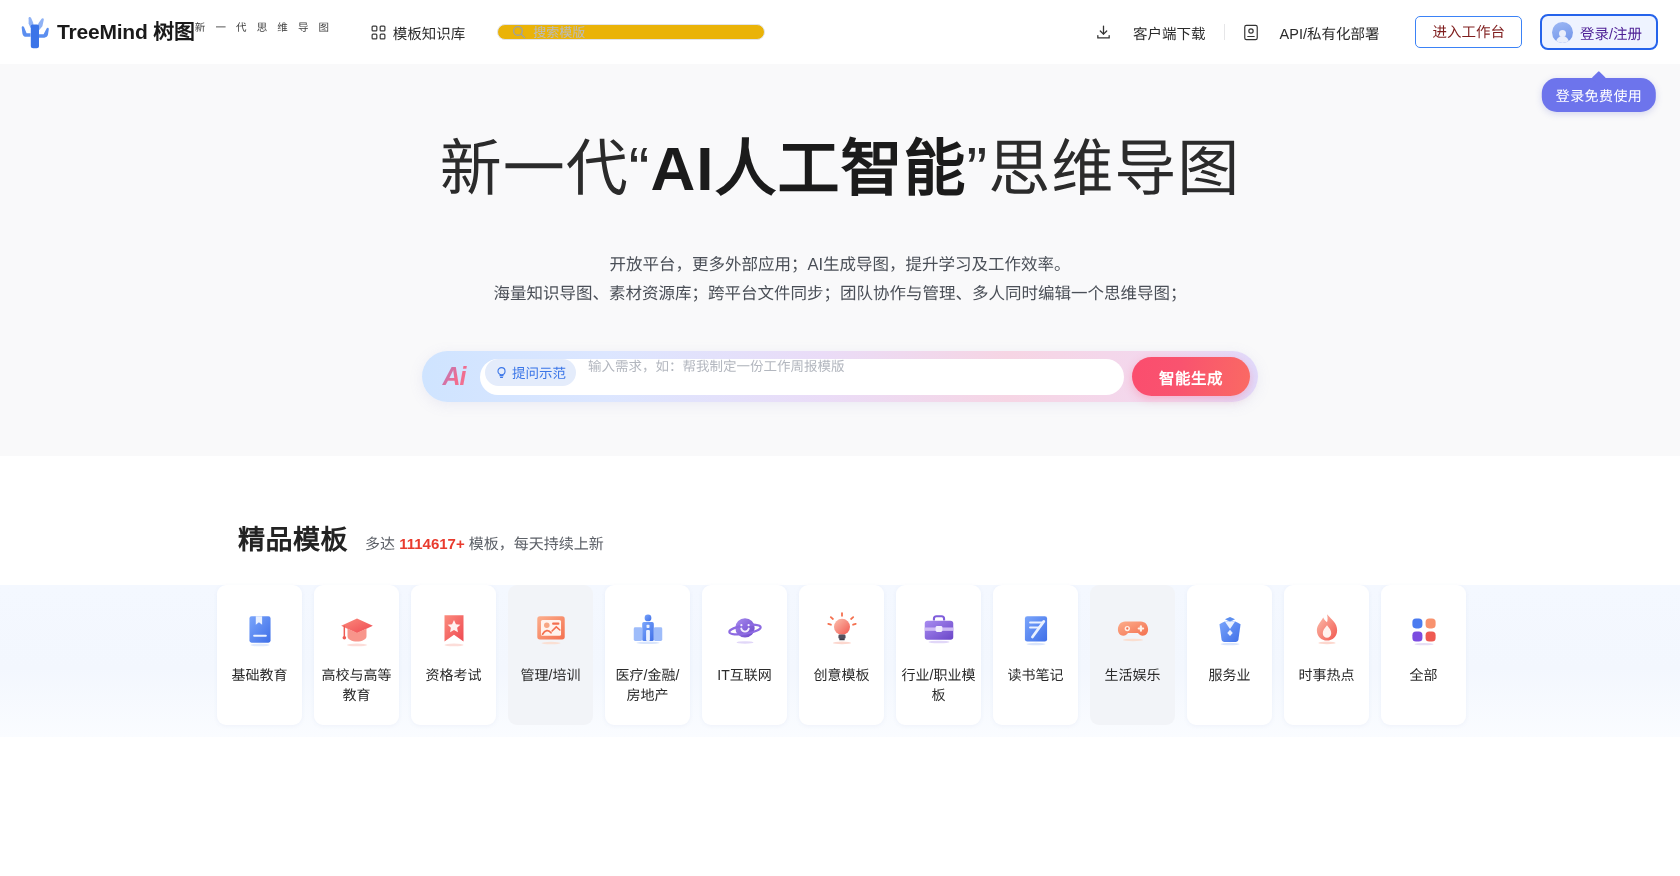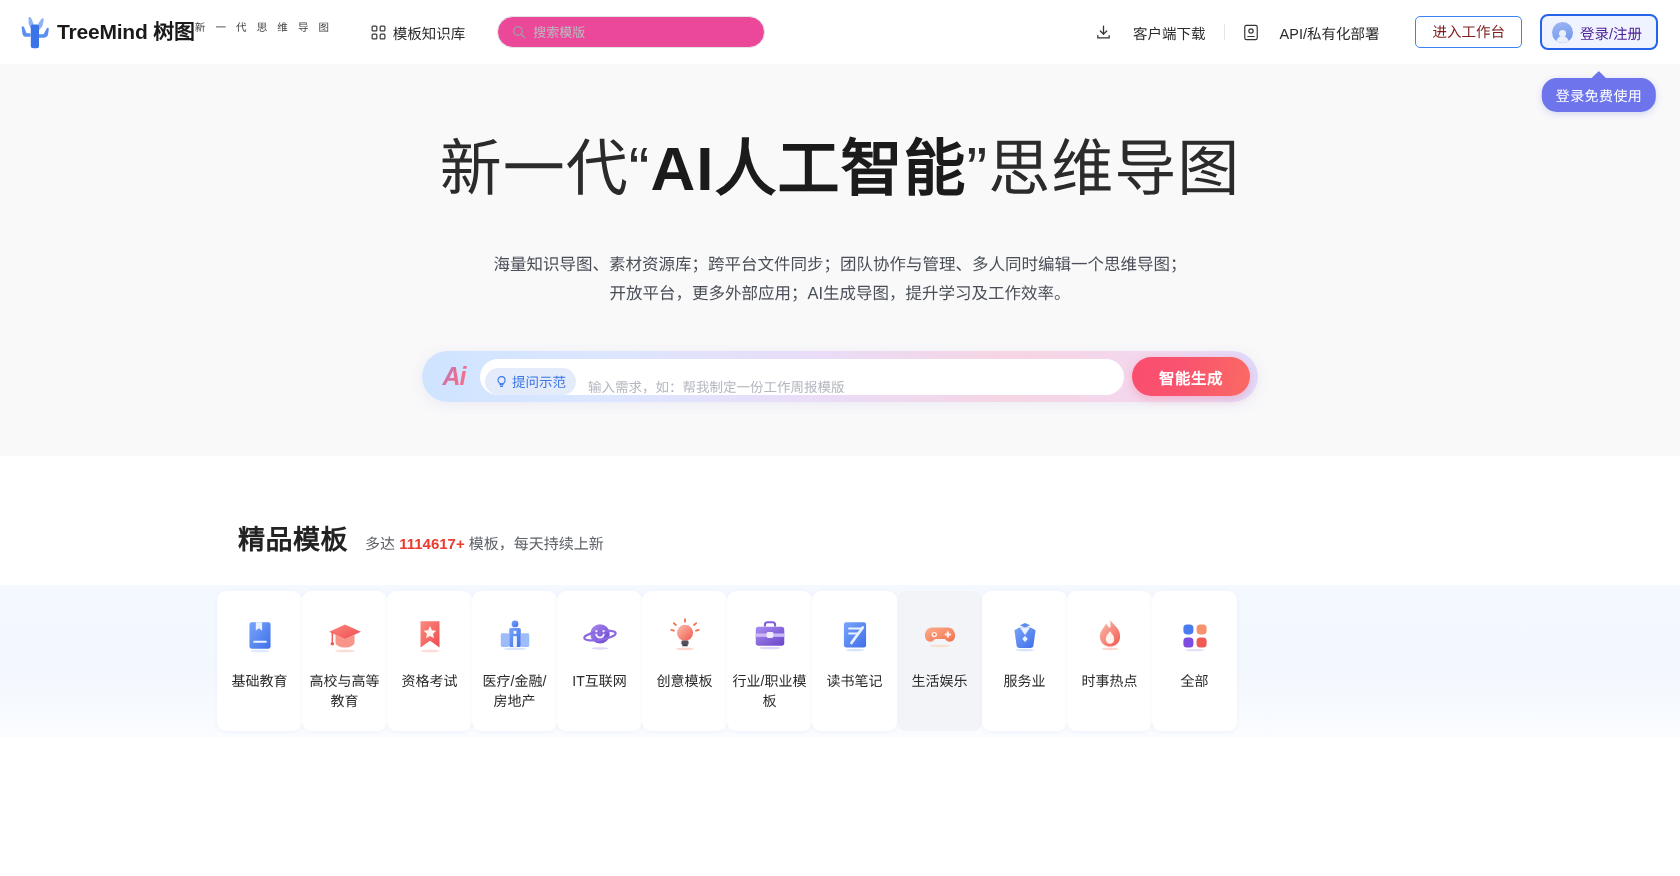--- a/index.html
+++ b/index.html
@@ -32,23 +32,23 @@
   .logo-sub { font-size: 10.5px; color: #3c3c3c; line-height: 1.2; letter-spacing: 3.6px; white-space: nowrap; margin-top: 1px; }
 
   .nav-kb {
     display: flex; align-items: center; gap: 7px;
     margin-left: 38px; font-size: 14.5px; color: #2b2b2b; cursor: pointer; white-space: nowrap;
   }
   .grid-icon { width: 15px; height: 15px; flex: none; }
 
   .search-box {
     margin-left: 32px;
-    width: 268px; height: 32px;
+    width: 268px; height: 16px;
     border: 1px solid #e2e4e8; border-radius: 17px;
-    background: #ec4899;
+    background: #eab308;
     display: flex; align-items: center; gap: 7px;
     padding: 0 14px;
     cursor: text;
   }
   .search-box svg { flex: none; }
   .search-input {
     border: none; outline: none; background: transparent;
     font-size: 13px; color: #333; width: 100%;
     font-family: inherit;
   }
@@ -135,21 +135,21 @@
     width: 52px; flex: none;
     display: flex; align-items: center; justify-content: center;
     font-size: 25px; font-weight: 700; font-style: italic;
     letter-spacing: -1px;
     background: linear-gradient(120deg,#7b8df0 0%, #f06b8e 55%, #f2809b 100%);
     -webkit-background-clip: text; background-clip: text; color: transparent;
   }
   .ai-input-shell {
     flex: 1; height: 36px;
     background: #ffffff; border-radius: 20px;
-    display: flex; align-items: flex-end;
+    display: flex; align-items: flex-start;
     padding: 0 6px 0 5px;
   }
   .ai-demo {
     display: flex; align-items: center; gap: 4px;
     background: #e4ecfb; color: #3b76e8;
     font-size: 13.5px; border-radius: 14px;
     height: 27px; padding: 0 10px; white-space: nowrap; cursor: pointer; flex: none;
   }
   .ai-demo svg { flex: none; }
   .ai-input {
@@ -173,23 +173,23 @@
   .templates { position: relative; background: #fff; padding-top: 62px; }
   .sec-head { display: flex; align-items: baseline; gap: 17px; padding-left: 238px; }
   .sec-title { font-size: 27px; font-weight: 700; color: #232323; letter-spacing: .5px; }
   .sec-desc { font-size: 15px; color: #5d6168; }
   .sec-desc .num { color: #e93b2e; font-weight: 700; }
 
   .cards-band {
     margin-top: 28px;
     height: 152px;
     background: linear-gradient(180deg,#f4f8ff 0%, #f3f7fe 55%, #fafcff 100%);
-    display: flex; align-items: center;
+    display: flex; 
     padding-left: 217px;
-    gap: 0;
+    gap: 12px;
   }
   .card {
     width: 85px; height: 140px; flex: none;
     background: #ffffff; border-radius: 9px;
     display: flex; flex-direction: column; align-items: center;
     padding-top: 26px;
     cursor: pointer;
     box-shadow: 0 1px 4px rgba(100,120,180,.07);
   }
   .card.hover { background: #f2f4f8; box-shadow: none; }
@@ -272,22 +272,22 @@
     </div>
 
   </div>
 </div>
 
 <div class="hero">
 
   <h1 class="hero-title"><span>新一代“</span><b>AI人工智能</b><span>”思维导图</span></h1>
 
   <div class="hero-sub">
+    <div>开放平台，更多外部应用；AI生成导图，提升学习及工作效率。</div>
     <div>海量知识导图、素材资源库；跨平台文件同步；团队协作与管理、多人同时编辑一个思维导图；</div>
-    <div>开放平台，更多外部应用；AI生成导图，提升学习及工作效率。</div>
   </div>
 
   <div class="ai-bar-wrap">
     <div class="ai-bar">
       <div class="ai-logo">Ai</div>
       <div class="ai-input-shell">
         <div class="ai-demo">
           <svg width="13" height="13" viewBox="0 0 14 14" fill="none" stroke="#3b76e8" stroke-width="1.2">
             <circle cx="7" cy="5.6" r="3.8"></circle>
             <path d="M5.3 10.4 h3.4" stroke-linecap="round"></path>
@@ -335,20 +335,34 @@
       </div>
       <div class="card">
         <div class="card-icon">
           <svg viewBox="0 0 36 36">
       <path d="M9 4 h18 v25 l-9 -6.5 l-9 6.5 Z" fill="url(#gRed)"></path>
       <path d="M18 8.6 l1.85 3.85 l4.15 .55 l-3.05 2.9 l.78 4.2 l-3.73 -2.05 l-3.73 2.05 l.78 -4.2 l-3.05 -2.9 l4.15 -.55 Z" fill="#fff2ef"></path>
       <ellipse cx="18" cy="32.2" rx="9" ry="1.3" fill="#fbd5cf" opacity=".8"></ellipse>
           </svg>
         </div>
         <div class="card-label">资格考试</div>
+      </div>
+      <div class="card hover">
+        <div class="card-icon">
+          <svg viewBox="0 0 36 36">
+      <rect x="5" y="5" width="26" height="22" rx="2.5" fill="url(#gOrange)"></rect>
+      <rect x="8.5" y="8.5" width="19" height="15" rx="1.5" fill="#fff3ed"></rect>
+      <circle cx="14" cy="13.5" r="2.6" fill="#f8a784"></circle>
+      <path d="M10 22 c2.2 -4 5.6 -4.6 8 -1.4" stroke="#f4704f" stroke-width="1.6" fill="none" stroke-linecap="round"></path>
+      <rect x="19" y="11" width="7" height="2" rx="1" fill="#f4704f"></rect>
+      <path d="M19 19 l4 -4 l3.4 3" stroke="#f4704f" stroke-width="1.5" fill="none" stroke-linecap="round"></path>
+      <ellipse cx="18" cy="30.4" rx="9" ry="1.2" fill="#fbd9c9" opacity=".8"></ellipse>
+          </svg>
+        </div>
+        <div class="card-label">管理/培训</div>
       </div>
       <div class="card">
         <div class="card-icon">
           <svg viewBox="0 0 36 36">
       <circle cx="18" cy="6.6" r="3.2" fill="url(#gBlue)"></circle>
       <rect x="12.5" y="10.5" width="11" height="18" rx="1.6" fill="url(#gBlue)"></rect>
       <rect x="4.5" y="15.5" width="8" height="13" rx="1.4" fill="#9ebcfa"></rect>
       <rect x="23.5" y="15.5" width="8" height="13" rx="1.4" fill="#9ebcfa"></rect>
       <rect x="16.2" y="18" width="3.6" height="10.5" rx="1" fill="#eaf1ff"></rect>
       <rect x="16.6" y="13" width="2.8" height="3" rx=".7" fill="#eaf1ff"></rect>

